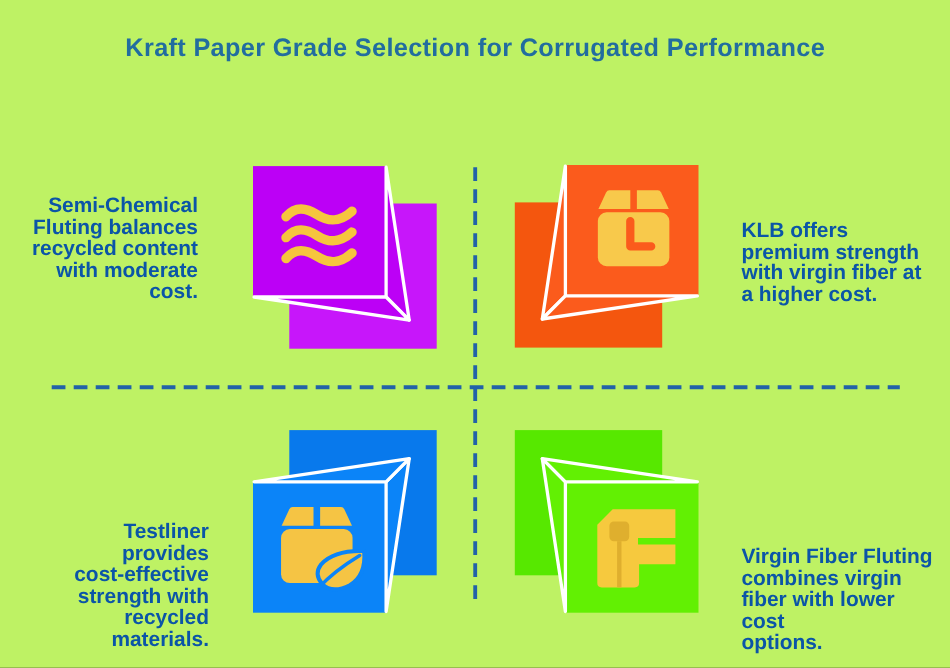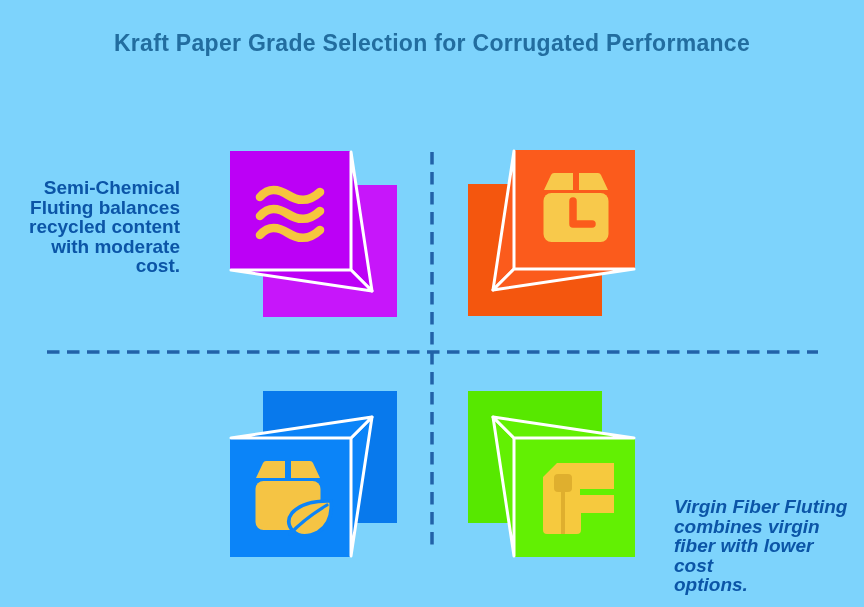--- a/index.html
+++ b/index.html
@@ -3,21 +3,21 @@
 <meta charset="utf-8">
 <style>
   html,body { margin:0; padding:0; }
   body {
     font-family: "Liberation Sans", sans-serif;
     background:#000;
   }
   .canvas {
     position:relative;
     width:864px; height:607px;
-    background:#7dd3fc;
+    background:#bef264;
     overflow:hidden;
   }
   .page-title {
     position:absolute;
     left:0; top:30px; width:864px;
     text-align:center;
     font-size:23px;
     font-weight:700;
     letter-spacing:.3px;
   }
@@ -101,20 +101,24 @@
     </svg>
     <svg class="glyph" viewBox="0 0 72 72">
       <g fill="none" stroke-width="8.6" stroke-linecap="round" stroke="#F6C53E">
         <path d="M6,22 C14,13 23,13 34,20 C45,27 55,27 66,17"></path>
         <path d="M6,41 C14,32 23,32 34,39 C45,46 55,46 66,36"></path>
         <path d="M6,60 C14,51 23,51 34,58 C45,65 55,65 66,55"></path>
       </g>
     </svg>
   </div>
 
+  <div class="desc l" id="desc-tr" style="color: rgb(11, 85, 167);">KLB offers
+premium strength
+with virgin fiber at
+a higher cost.</div>
 
   <div class="icon3d" id="icon-tr">
     <svg viewBox="0 0 172 170" width="172" height="170">
       <g transform="translate(172,0) scale(-1,1)">
         <g fill="#F4560E">
             <use href="#box-back"></use>
           </g>
         <g fill="#FB5B1C">
             <use href="#box-front"></use>
           </g>
@@ -123,20 +127,24 @@
     <svg class="glyph" viewBox="0 0 72 72">
       <g fill="#F8C94B">
         <path d="M4,18 L11,3 Q12,1 14,1 L33,1 L33,18 Z"></path>
         <path d="M68,18 L61,3 Q60,1 58,1 L39,1 L39,18 Z"></path>
         <rect x="3.5" y="21" width="65" height="49" rx="8"></rect>
       </g>
       <path d="M33,29 L33,52 L52,52" fill="none" stroke-width="7.5" stroke-linecap="round" stroke-linejoin="round" stroke="#FB5B1C"></path>
     </svg>
   </div>
 
+  <div class="desc r" id="desc-bl" style="color: rgb(11, 85, 167);">Testliner provides
+cost-effective
+strength with
+recycled materials.</div>
 
   <div class="icon3d" id="icon-bl">
     <svg viewBox="0 0 172 170" width="172" height="170">
       <g transform="translate(0,170) scale(1,-1)">
         <g fill="#0879EC">
             <use href="#box-back"></use>
           </g>
         <g fill="#0B84F8">
             <use href="#box-front"></use>
           </g>
@@ -146,21 +154,21 @@
       <g fill="#F5C444">
         <path d="M4,18 L11,3 Q12,1 14,1 L33,1 L33,18 Z"></path>
         <path d="M68,18 L61,3 Q60,1 58,1 L39,1 L39,18 Z"></path>
         <rect x="3.5" y="21" width="65" height="49" rx="8"></rect>
       </g>
       <path d="M79,41 Q81,63 66,72 Q50,80 41,71 Q33,62 40,53 Q52,40 79,41 Z" stroke-width="3.6" fill="#F5C444" stroke="#0B84F8"></path>
       <path d="M38,74 Q52,59 75,45" fill="none" stroke-width="3.2" stroke-linecap="round" stroke="#0B84F8"></path>
     </svg>
   </div>
 
-  <div class="desc l" id="desc-br" style="color: rgb(11, 85, 167); font-style: italic;">Virgin Fiber Fluting
+  <div class="desc l" id="desc-br" style="color: rgb(11, 85, 167);">Virgin Fiber Fluting
 combines virgin
 fiber with lower cost
 options.</div>
 
   <div class="icon3d" id="icon-br">
     <svg viewBox="0 0 172 170" width="172" height="170">
       <g transform="translate(172,170) scale(-1,-1)">
         <g fill="#57E800">
             <use href="#box-back"></use>
           </g>

